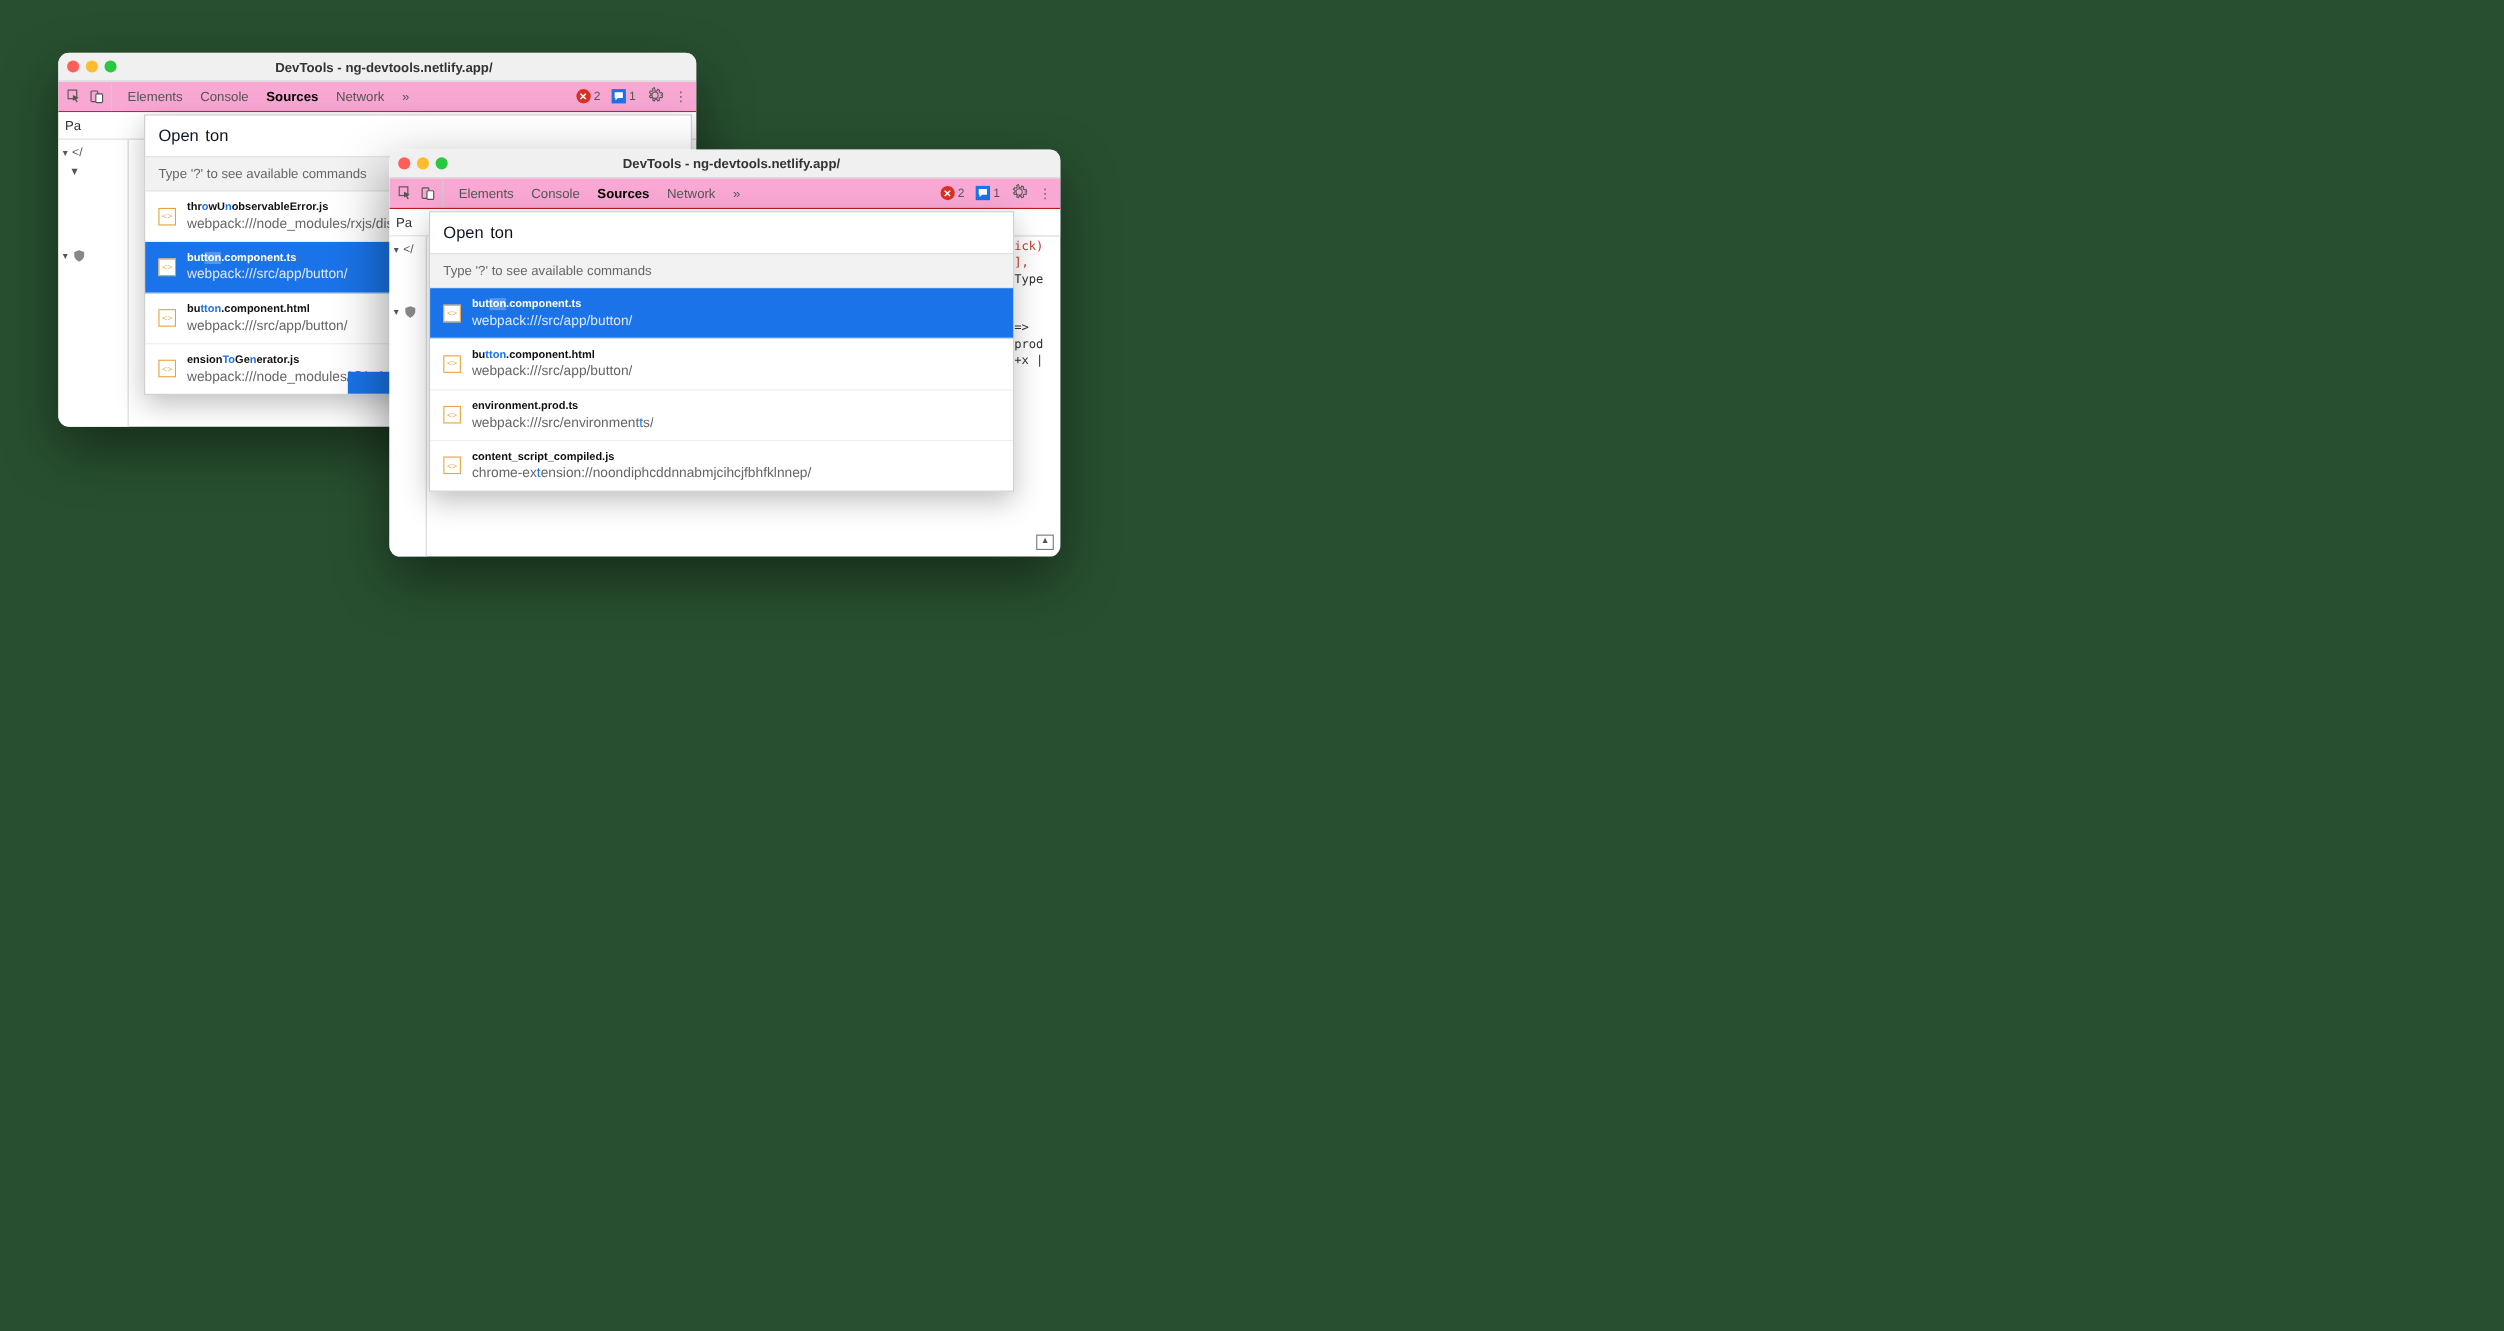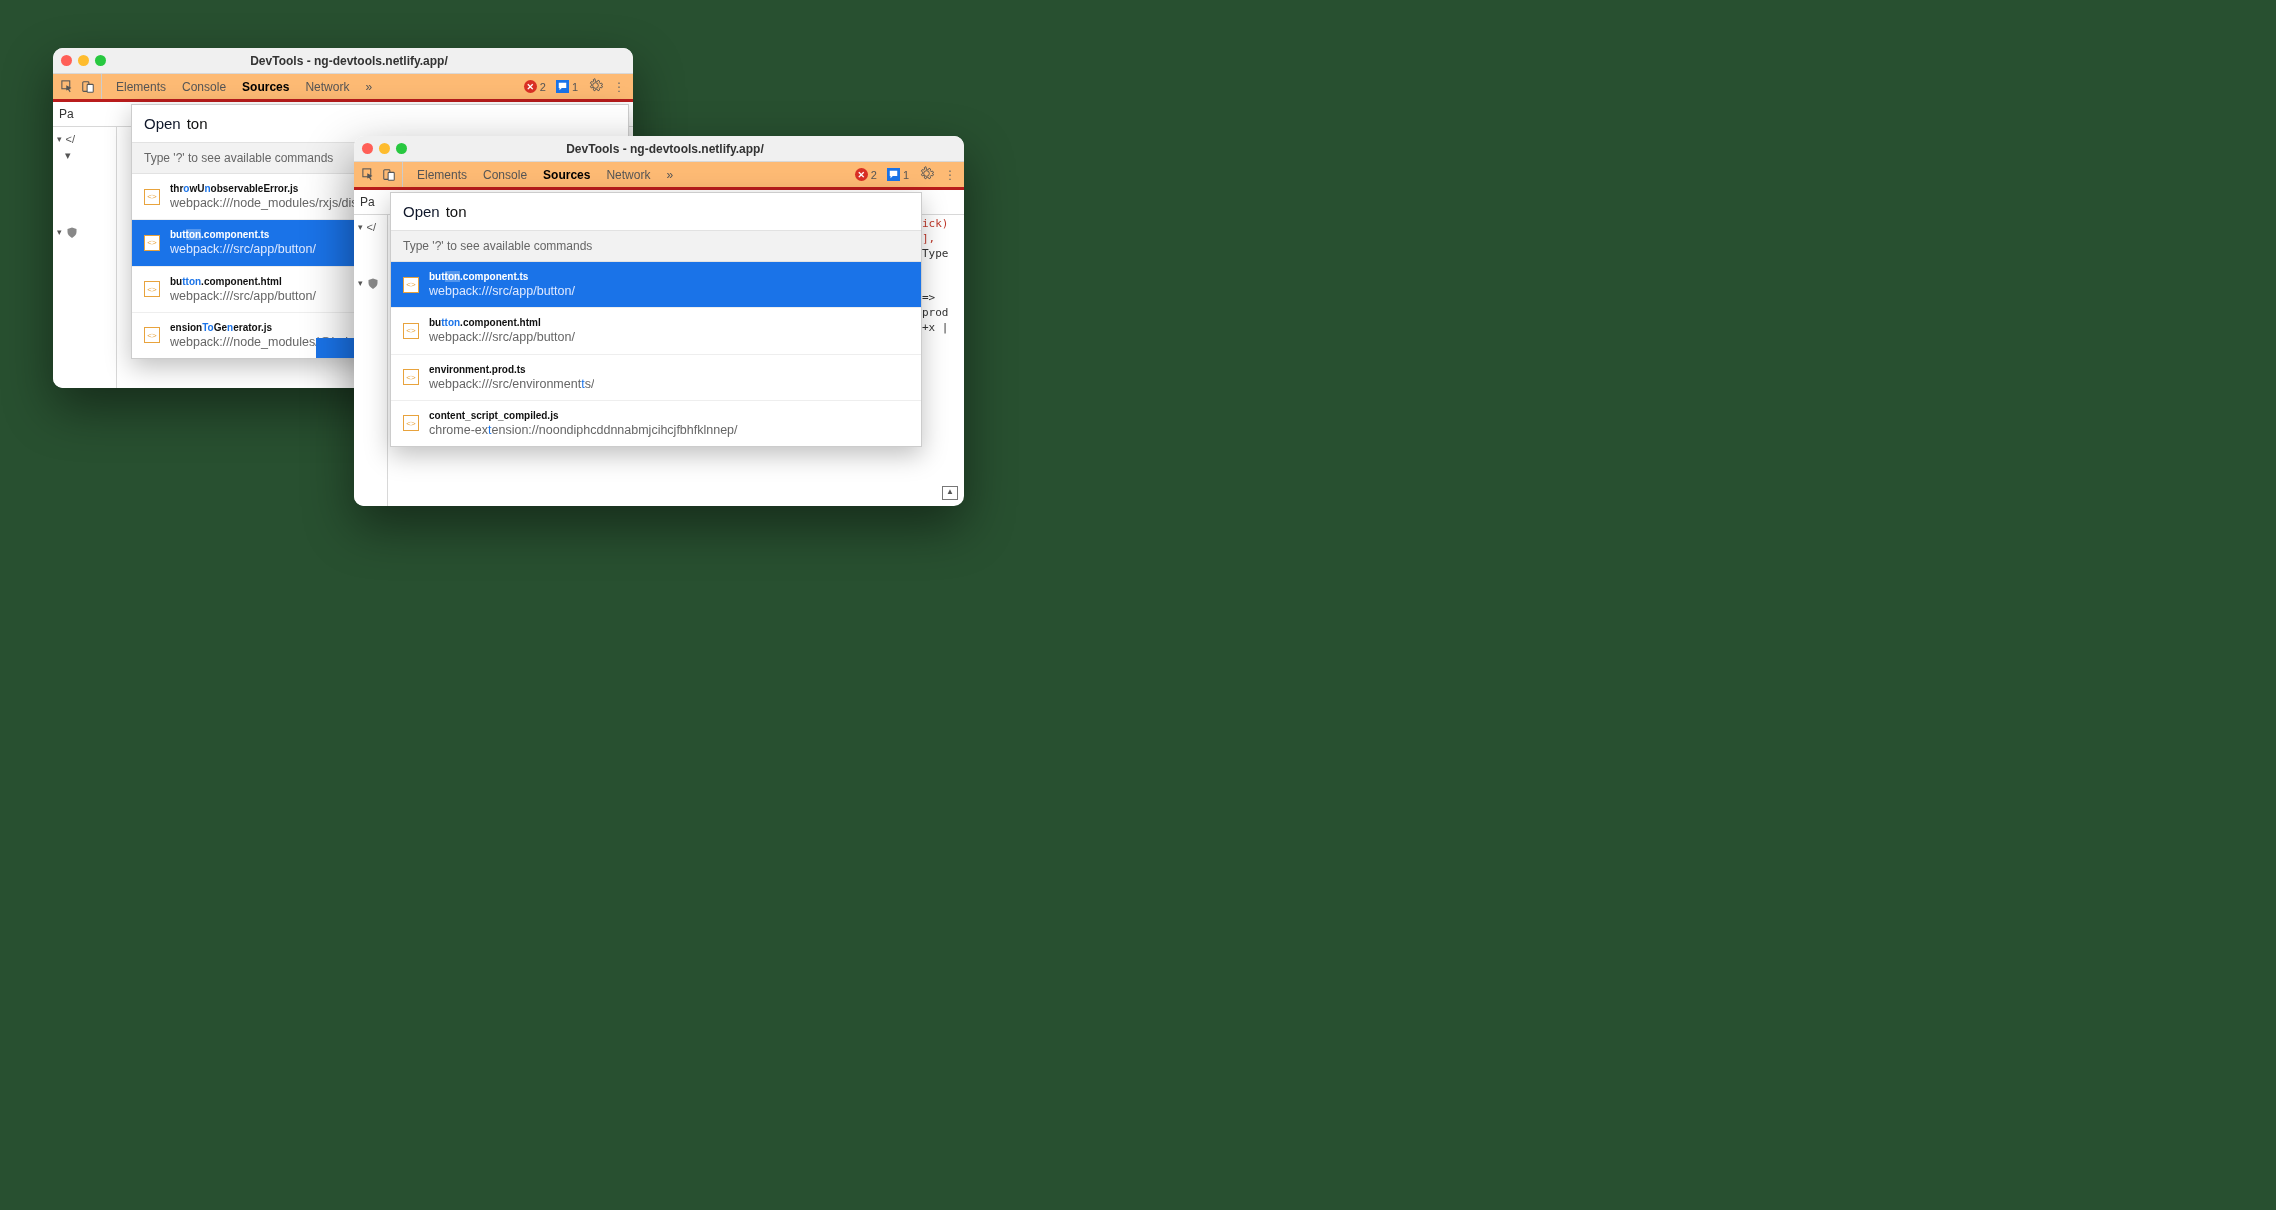--- a/index.html
+++ b/index.html
@@ -40,26 +40,26 @@
     left: 12px; right: 0;
     text-align: center;
     font-size: 12px;
     font-weight: 600;
     color: #333;
     pointer-events: none;
   }
 
   .toolbar {
     height: 28px;
-    background: #fdba74;
+    background: #f9a8d4;
     display: flex;
     align-items: center;
     padding: 0 8px;
     gap: 14px;
-    border-bottom: 3px solid #b91c1c;
+    border-bottom: 1px solid #b91c1c;
     font-size: 12px;
     color: #555;
   }
   .tb-icons { display: flex; gap: 6px; align-items: center; padding-right: 6px; border-right: 1px solid #ccc; height: 100%; }
   .tb-icon { width: 14px; height: 14px; display:flex; align-items:center; justify-content:center; }
   .tb-tabs { display: flex; gap: 16px; flex: 1; }
   .tb-tab { cursor: pointer; }
   .tb-tab.active { font-weight: 600; color: #000; }
   .tb-right { display: flex; gap: 10px; align-items: center; }
   .badge { display: flex; align-items: center; gap: 3px; font-size: 11px; }

